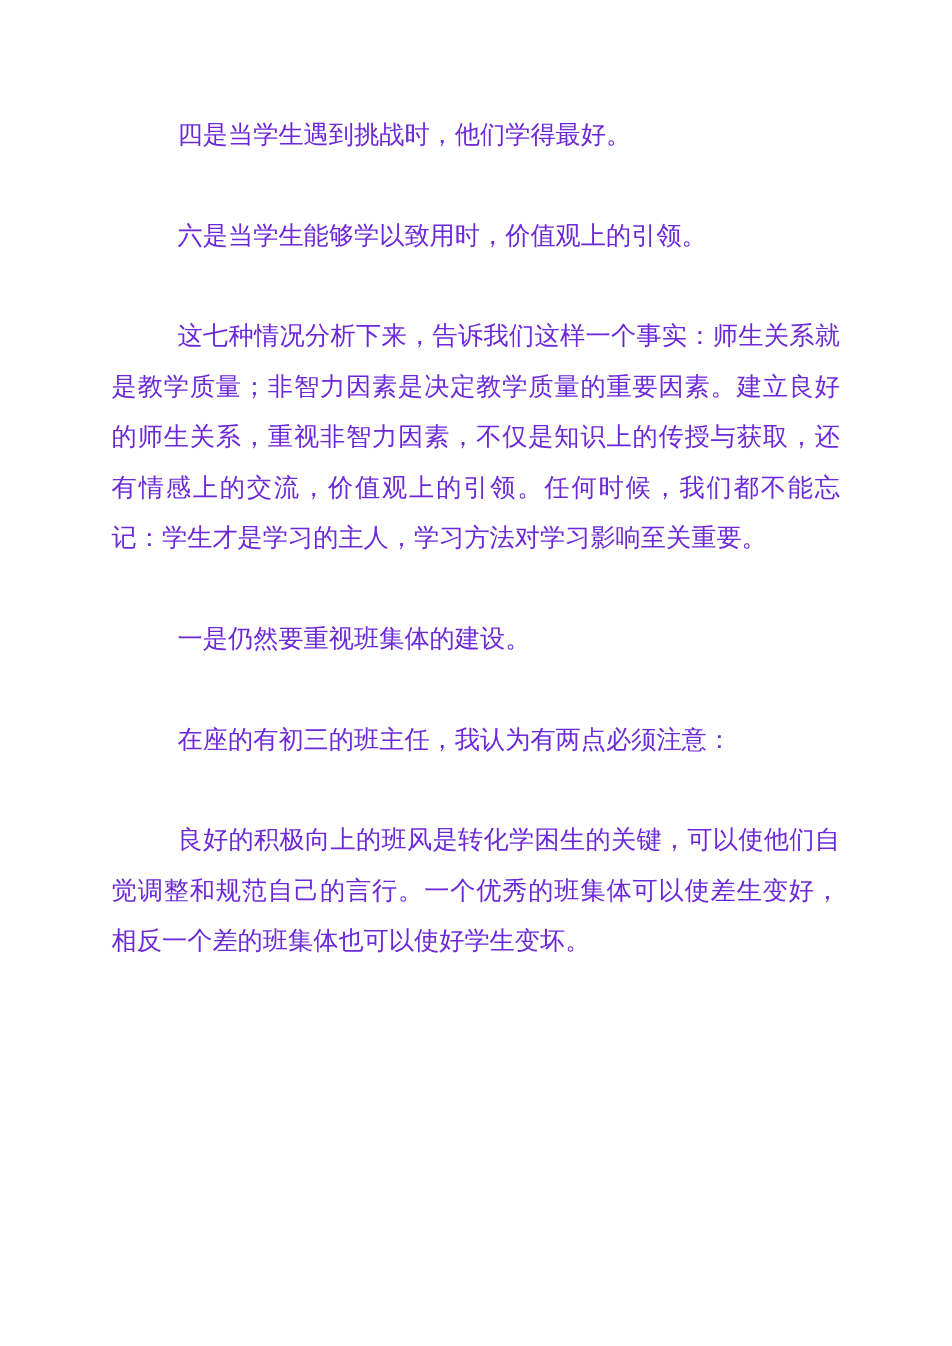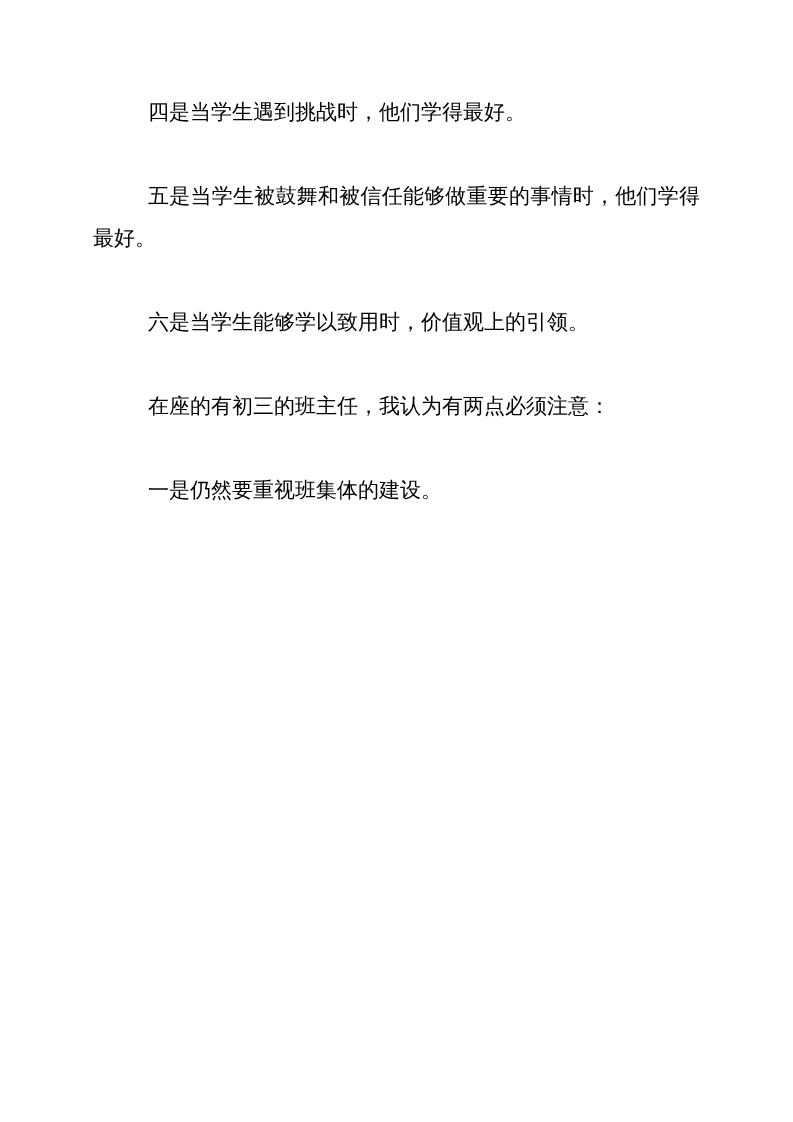--- a/index.html
+++ b/index.html
@@ -23,34 +23,35 @@
   .content {
     position: absolute;
     left: 93px;
     top: 91px;
     width: 607px;
   }
   .para {
     margin: 0 0 42px 0;
     font-size: 21px;
     line-height: 42px;
-    color: #000000;
+    color: #6d28d9;
     text-align: justify;
     text-indent: 55px;
     font-family: Liberation Serif, serif;
     word-break: break-all;
   }
   .para:last-child {
     margin-bottom: 0;
   }
 </style>
 </head>
 <body>
 
 <div class="page">
   <div class="content">
     <p class="para">四是当学生遇到挑战时，他们学得最好。</p>
-    <p class="para">五是当学生被鼓舞和被信任能够做重要的事情时，他们学得最好。</p>
     <p class="para">六是当学生能够学以致用时，价值观上的引领。</p>
+    <p class="para">这七种情况分析下来，告诉我们这样一个事实：师生关系就是教学质量；非智力因素是决定教学质量的重要因素。建立良好的师生关系，重视非智力因素，不仅是知识上的传授与获取，还有情感上的交流，价值观上的引领。任何时候，我们都不能忘记：学生才是学习的主人，学习方法对学习影响至关重要。</p>
+    <p class="para">一是仍然要重视班集体的建设。</p>
     <p class="para">在座的有初三的班主任，我认为有两点必须注意：</p>
-    <p class="para">一是仍然要重视班集体的建设。</p>
+    <p class="para">良好的积极向上的班风是转化学困生的关键，可以使他们自觉调整和规范自己的言行。一个优秀的班集体可以使差生变好，相反一个差的班集体也可以使好学生变坏。</p>
   </div>
 </div>
 
 </body></html>

